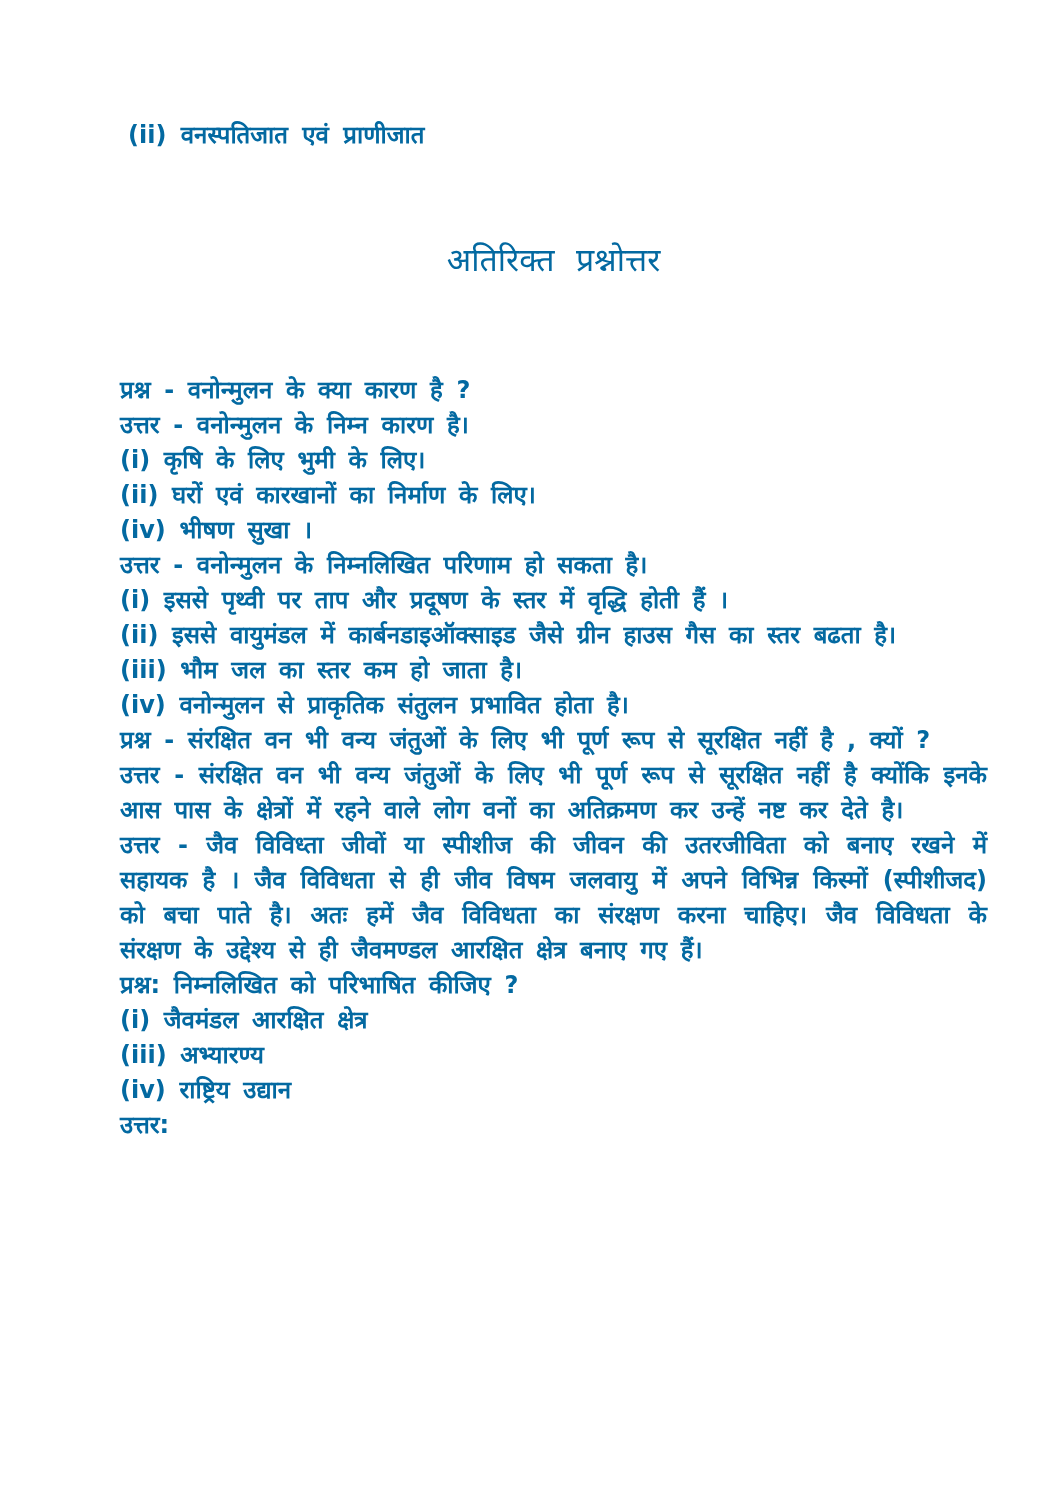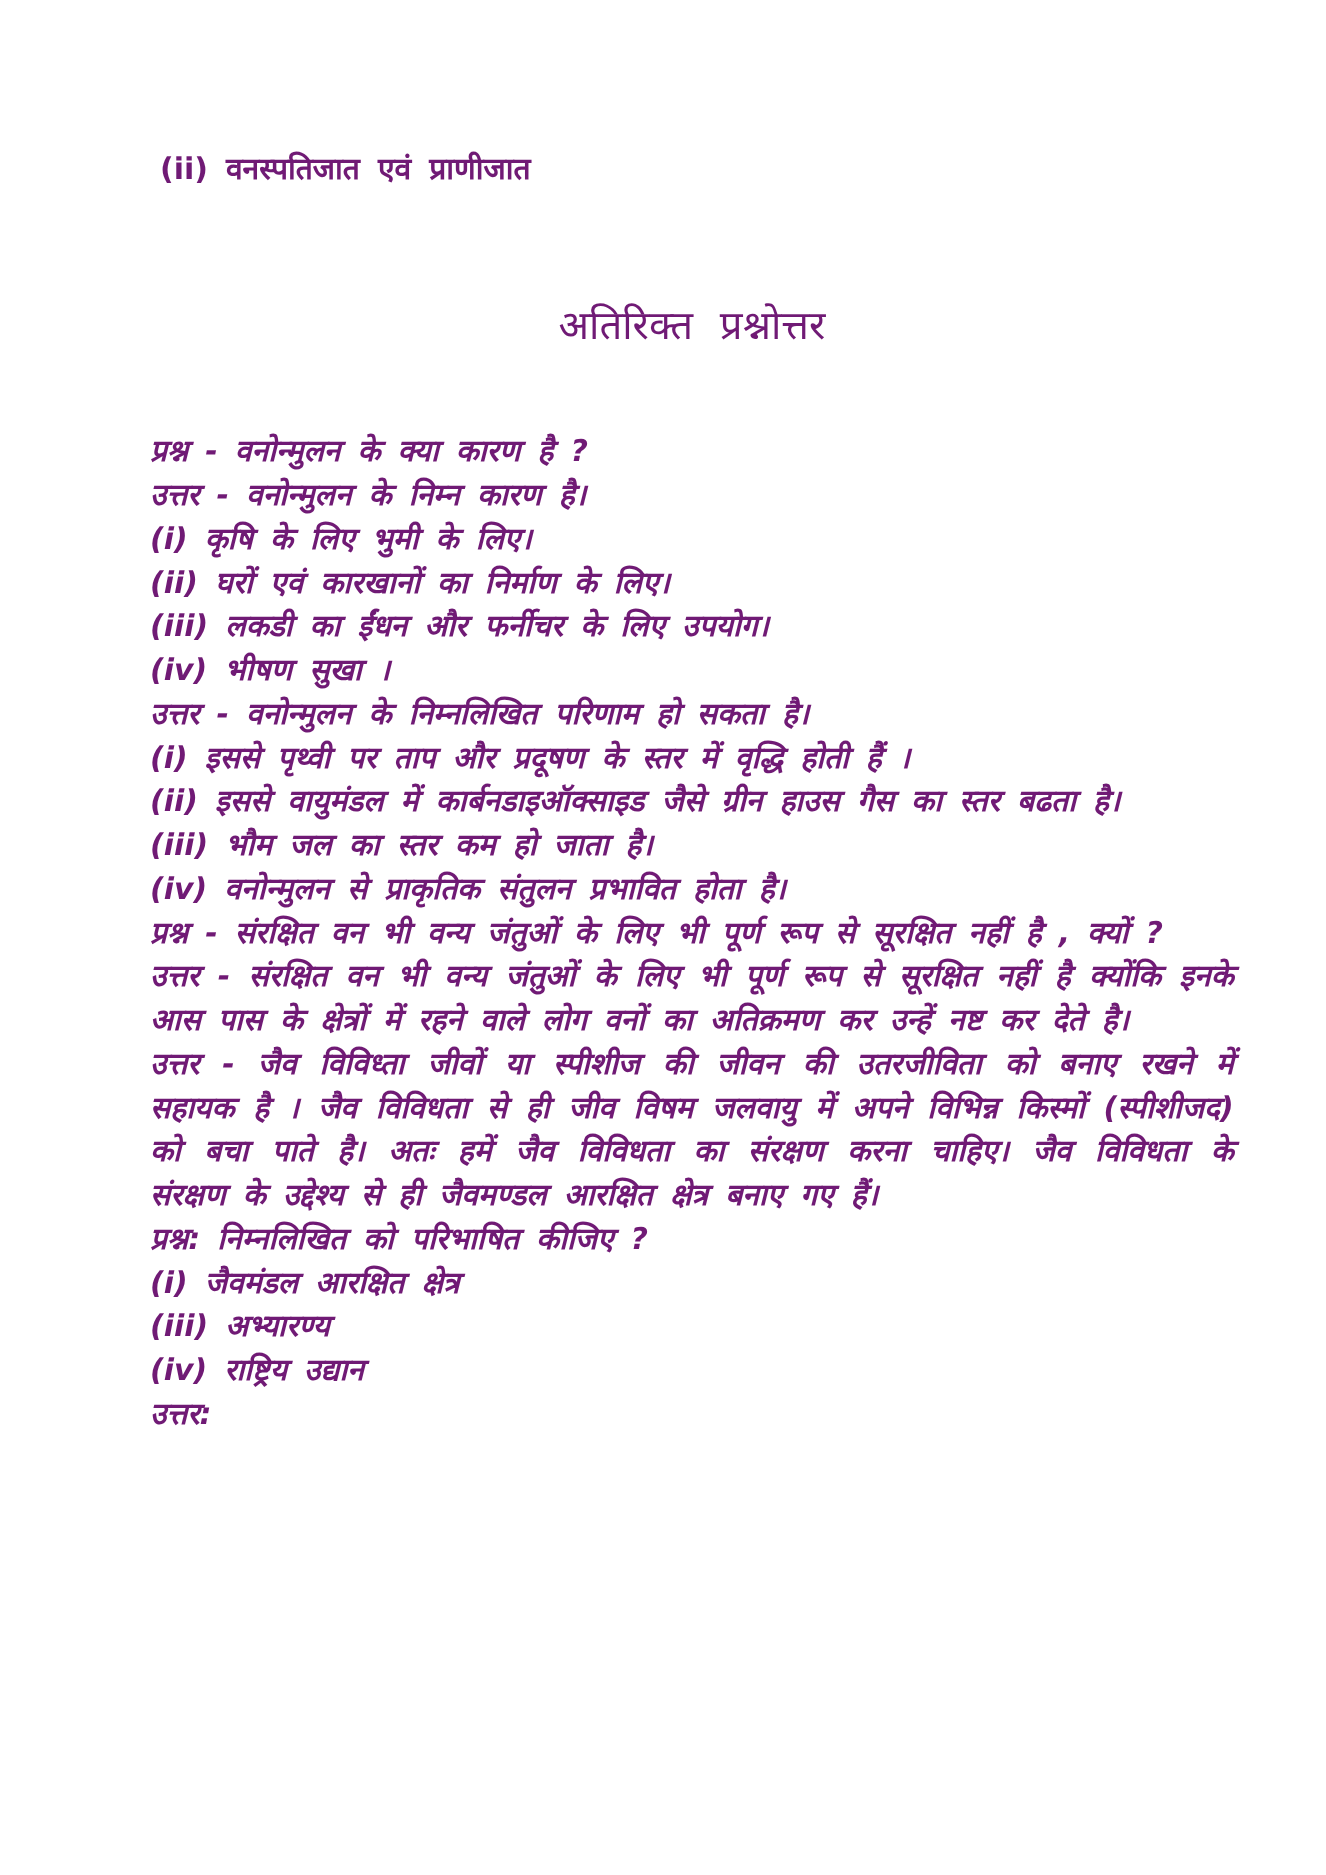--- a/index.html
+++ b/index.html
@@ -8,41 +8,40 @@
     background: #ffffff;
   }
   .page {
     position: relative;
     width: 1061px;
     height: 1500px;
     background: #ffffff;
     box-sizing: border-box;
     padding: 118px 74px 0 120px;
     font-family: "DejaVu Sans", "Liberation Sans", sans-serif;
-    color: #701a75;
+    color: #0369a1;
     overflow: hidden;
   }
   .subheading {
     font-size: 24px;
     font-weight: 700;
     line-height: 35px;
     word-spacing: 0.25em;
     margin-left: 8px;
   }
   .doc-title {
     margin: 83px 0 0 0;
     text-align: center;
     font-size: 32px;
     font-weight: 400;
     line-height: 48px;
     word-spacing: 0.35em;
   }
   .content {
-    margin-top: 60px;
-    font-style: italic;
+    margin-top: 89px;
   }
   .content p {
     margin: 0;
     font-size: 24px;
     font-weight: 700;
     line-height: 35px;
     word-spacing: 0.22em;
     text-align: left;
   }
   .content p.justify {
@@ -56,21 +55,20 @@
 
   <div class="subheading">(ii) वनस्पतिजात एवं प्राणीजात</div>
 
   <h1 class="doc-title">अतिरिक्त प्रश्नोत्तर</h1>
 
   <div class="content">
     <p>प्रश्न - वनोन्मुलन के क्या कारण है ?</p>
     <p>उत्तर - वनोन्मुलन के निम्न कारण है।</p>
     <p>(i) कृषि के लिए भुमी के लिए।</p>
     <p>(ii) घरों एवं कारखानों का निर्माण के लिए।</p>
-    <p>(iii) लकडी का ईंधन और फर्नीचर के लिए उपयोग।</p>
     <p>(iv) भीषण सुखा ।</p>
     <p>उत्तर - वनोन्मुलन के निम्नलिखित परिणाम हो सकता है।</p>
     <p>(i) इससे पृथ्वी पर ताप और प्रदूषण के स्तर में वृद्धि होती हैं ।</p>
     <p class="justify">(ii) इससे वायुमंडल में कार्बनडाइऑक्साइड जैसे ग्रीन हाउस गैस का स्तर बढता है।</p>
     <p>(iii) भौम जल का स्तर कम हो जाता है।</p>
     <p>(iv) वनोन्मुलन से प्राकृतिक संतुलन प्रभावित होता है।</p>
     <p class="justify">प्रश्न - संरक्षित वन भी वन्य जंतुओं के लिए भी पूर्ण रूप से सूरक्षित नहीं है , क्यों ?</p>
     <p class="justify">उत्तर - संरक्षित वन भी वन्य जंतुओं के लिए भी पूर्ण रूप से सूरक्षित नहीं है क्योंकि इनके आस पास के क्षेत्रों में रहने वाले लोग वनों का अतिक्रमण कर उन्हें नष्ट कर देते है।</p>
     <p class="justify">उत्तर - जैव विविध्ता जीवों या स्पीशीज की जीवन की उतरजीविता को बनाए रखने में सहायक है । जैव विविधता से ही जीव विषम जलवायु में अपने विभिन्न किस्मों (स्पीशीजद) को बचा पाते है। अतः हमें जैव विविधता का संरक्षण करना चाहिए। जैव विविधता के संरक्षण के उद्देश्य से ही जैवमण्डल आरक्षित क्षेत्र बनाए गए हैं।</p>
     <p>प्रश्न: निम्नलिखित को परिभाषित कीजिए ?</p>

